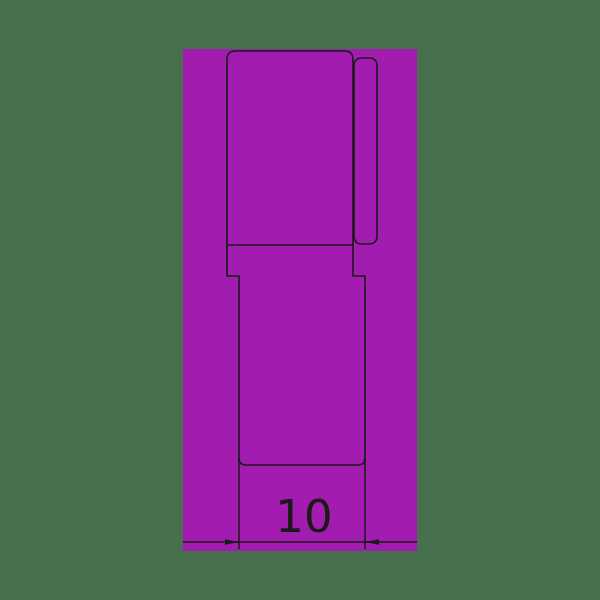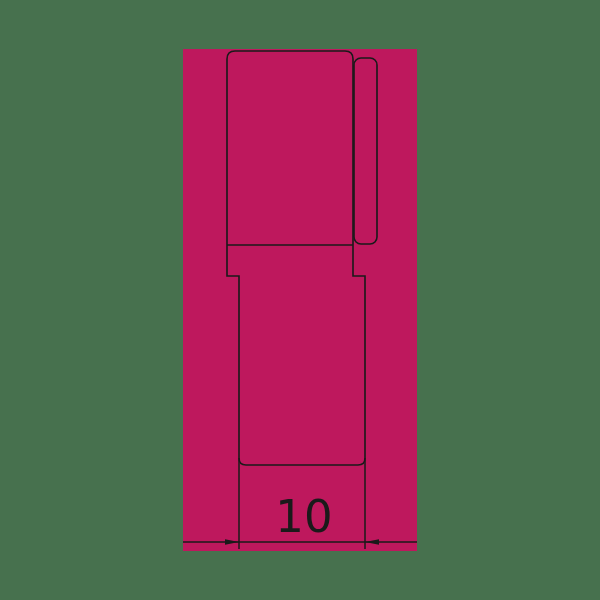--- a/index.html
+++ b/index.html
@@ -13,21 +13,21 @@
     position: relative;
     overflow: hidden;
     font-family: "DejaVu Sans", sans-serif;
   }
   .paper {
     position: absolute;
     left: 183px;
     top: 49px;
     width: 234px;
     height: 502px;
-    background: #be185d;
+    background: #a21caf;
   }
   .paper svg {
     display: block;
     width: 234px;
     height: 502px;
   }
   .stroke-line {
     fill: none;
     stroke: #1a1a1a;
     stroke-width: 1.6;

